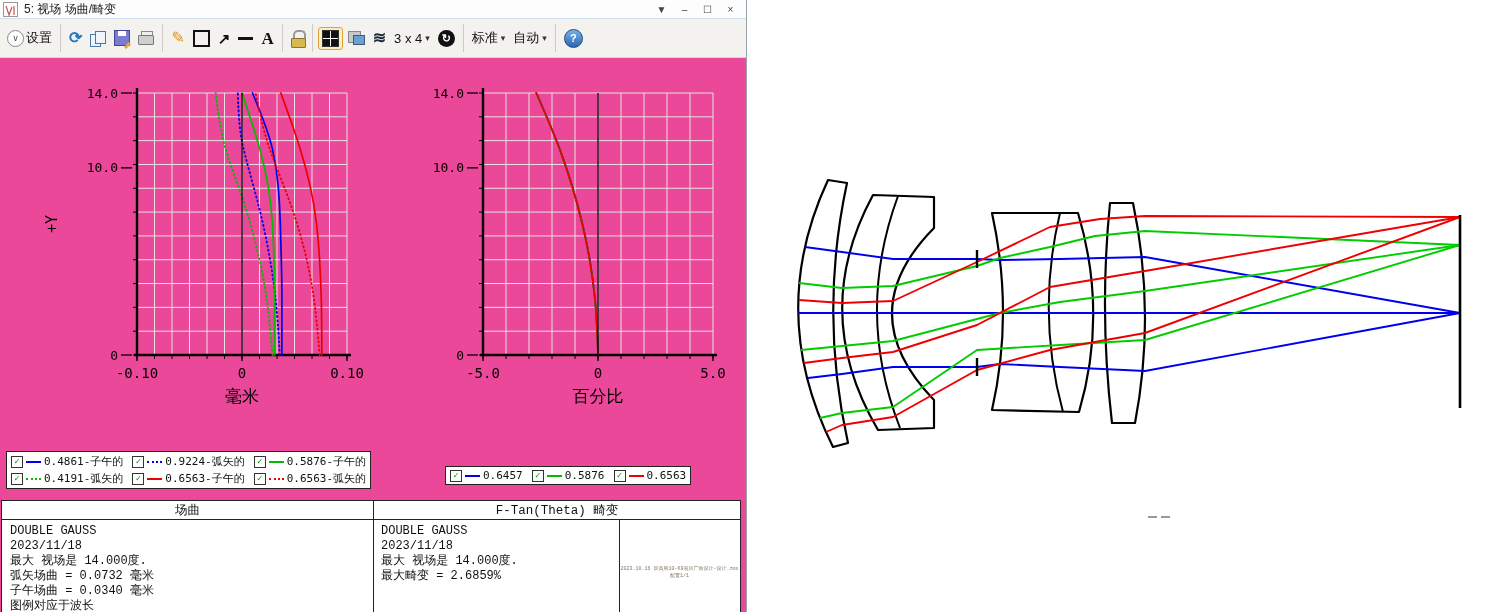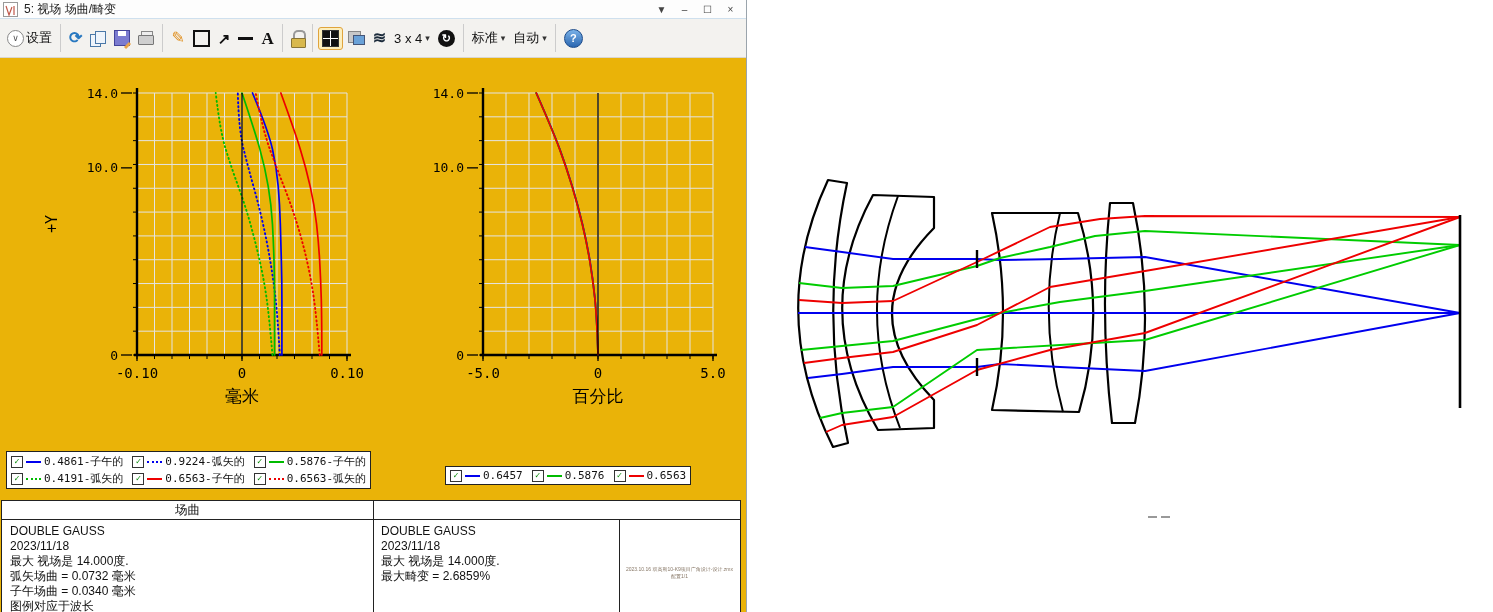--- a/index.html
+++ b/index.html
@@ -1,19 +1,19 @@
 <!DOCTYPE html>
 <html><head>
 <meta charset="utf-8">
 <style>
   html,body{margin:0;padding:0;width:1493px;height:612px;overflow:hidden;background:#fff;
     font-family:"Liberation Sans",sans-serif;}
   #stage{position:relative;width:1493px;height:612px;background:#fff;}
   
-  #win{position:absolute;left:0;top:0;width:746px;height:612px;background:#eab308;
+  #win{position:absolute;left:0;top:0;width:746px;height:612px;background:#ec4899;
        border-right:1px solid #9aa4ac;}
   .titlebar{height:18px;display:flex;align-items:center;background:#fdfdfd;
       border-bottom:1px solid #cfe0ee;padding-left:3px;}
   .appicon{width:13px;height:13px;display:inline-block;border:1px solid #999;background:#fff;}
   .title{font-size:12px;color:#222;margin-left:6px;white-space:nowrap;}
   .controls{margin-left:auto;display:flex;gap:8px;padding-right:8px;}
   .wctl{width:15px;text-align:center;font-size:10px;color:#444;}
   .toolbar{height:38px;background:#f3f2ef;border-bottom:1px solid #d9d6d0;
       display:flex;align-items:center;padding:0 4px;gap:2px;}
   .tbtn{display:inline-flex;align-items:center;gap:2px;padding:2px 3px;font-size:13px;color:#111;white-space:nowrap;}
@@ -58,21 +58,21 @@
   .legendbox{position:absolute;border:1px solid #222;background:#fff;
        font-family:"DejaVu Sans Mono",monospace;font-size:11px;color:#111;padding:2px 4px;}
   #legend-curv{left:6px;top:451px;display:grid;grid-template-columns:auto auto auto;column-gap:9px;row-gap:2px;}
   #legend-dist{left:445px;top:466px;display:flex;gap:9px;}
   .litem{display:flex;align-items:center;gap:3px;white-space:nowrap;}
   .cbx{width:10px;height:10px;border:1px solid #333;display:inline-flex;align-items:center;
        justify-content:center;font-size:9px;color:#0a8a0a;font-weight:bold;line-height:1;background:#fff;}
   .sample{width:15px;height:0;display:inline-block;}
   
   #infotable{position:absolute;left:1px;top:500px;width:738px;height:111px;border:1px solid #222;
-       font-family:Liberation Sans, sans-serif;background:#fff;color:#111;}
+       font-family:Liberation Mono, monospace;background:#fff;color:#111;}
   .trow{height:18px;display:flex;border-bottom:1px solid #222;font-size:12.5px;}
   .tcell1{width:371px;border-right:1px solid #222;display:flex;align-items:center;justify-content:center;}
   .tcell2{flex:1;display:flex;align-items:center;justify-content:center;}
   .tbody{position:relative;height:92px;}
   .vline{position:absolute;top:0;bottom:0;width:1px;background:#222;}
   .tblock{position:absolute;top:4px;font-size:12px;line-height:15px;white-space:pre;}
   #tblock-left{left:8px;} #tblock-right{left:379px;}
   .tfoot{position:absolute;left:618px;width:119px;top:46px;text-align:center;font-size:5px;
        color:#877766;line-height:7px;}
   #lens-svg{position:absolute;left:747px;top:0;width:746px;height:612px;}
@@ -377,20 +377,21 @@
         <span class="litem">
           <span class="cbx">✓</span>
           <span class="sample" style="border-top: 2px solid rgb(238, 0, 0);"></span>
           <span>0.6563</span>
         </span>
       </div>
 
     <div id="infotable">
       <div class="trow">
         <div class="tcell1">场曲</div>
+        <div class="tcell2">F-Tan(Theta) 畸变</div>
       </div>
       <div class="tbody">
         <div class="vline" style="left:371px"></div>
         <div class="vline" style="left:617px"></div>
         <div class="tblock" id="tblock-left"><div>DOUBLE GAUSS</div><div>2023/11/18</div><div>最大 视场是 14.000度.</div><div>弧矢场曲 = 0.0732 毫米</div><div>子午场曲 = 0.0340 毫米</div><div>图例对应于波长</div></div>
         <div class="tblock" id="tblock-right"><div>DOUBLE GAUSS</div><div>2023/11/18</div><div>最大 视场是 14.000度.</div><div>最大畸变 = 2.6859%</div></div>
         <div class="tfoot" id="tfoot">
             <div>2023.10.16 双高斯10-K9项目广角设计-设计.zmx</div>
             <div>配置1/1</div>
           </div>

